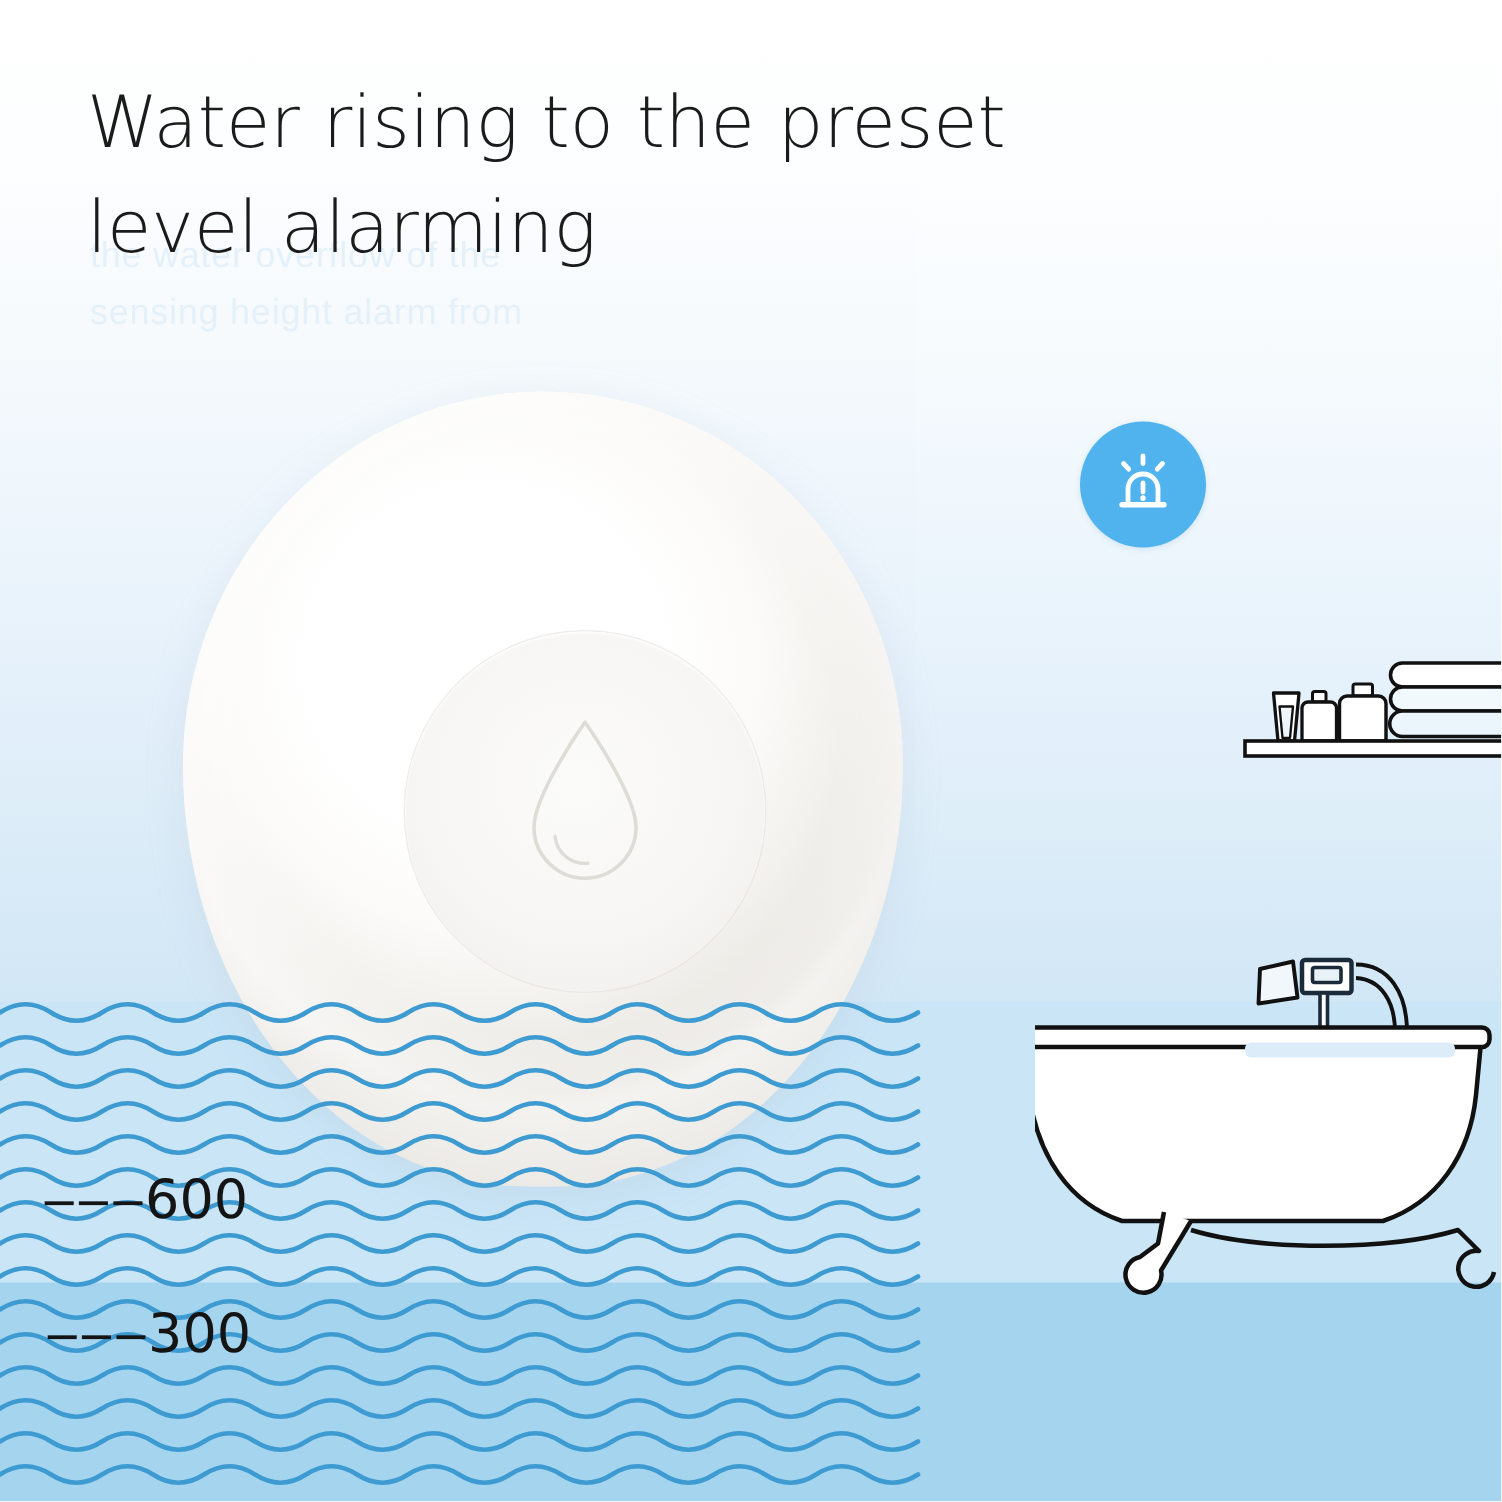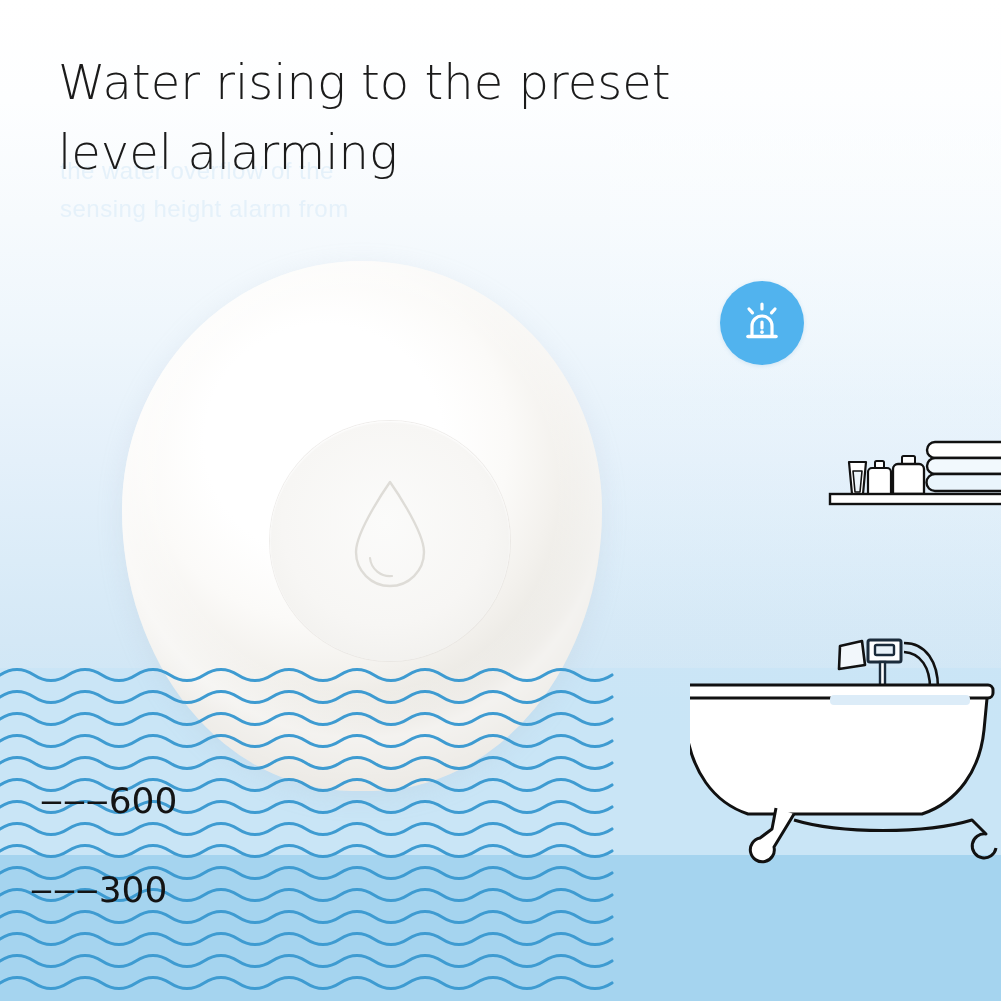--- a/index.html
+++ b/index.html
@@ -174,21 +174,21 @@
   
   .level-label {
     position: absolute;
     font-family: "DejaVu Sans", sans-serif;
     font-size: 36px;
     font-weight: 400;
     color: #141414;
     letter-spacing: 0px;
     white-space: nowrap;
   }
-  .level-600 { left: 40px; top: 780px; }
+  .level-600 { left: 28px; top: 780px; }
   .level-300 { left: 30px; top: 869px; text-align: center; }
 
   
   .bathroom {
     position: absolute;
     left: 690px;
     top: 430px;
     width: 311px;
     height: 440px;
   }

